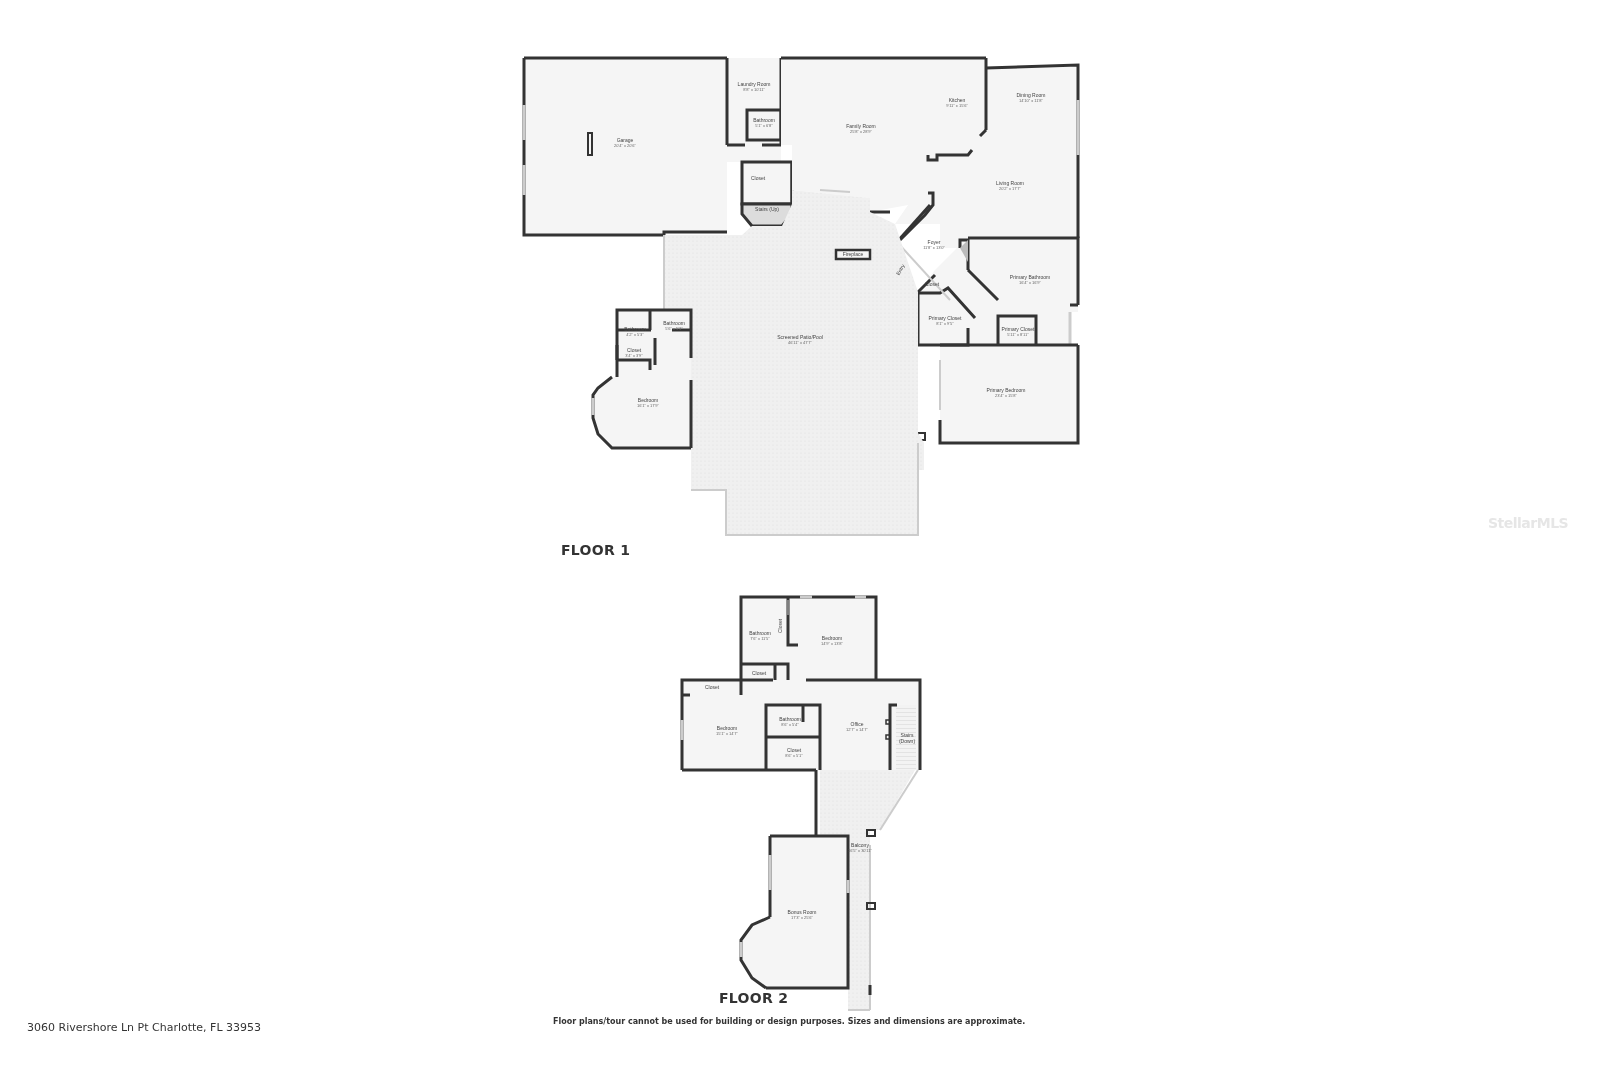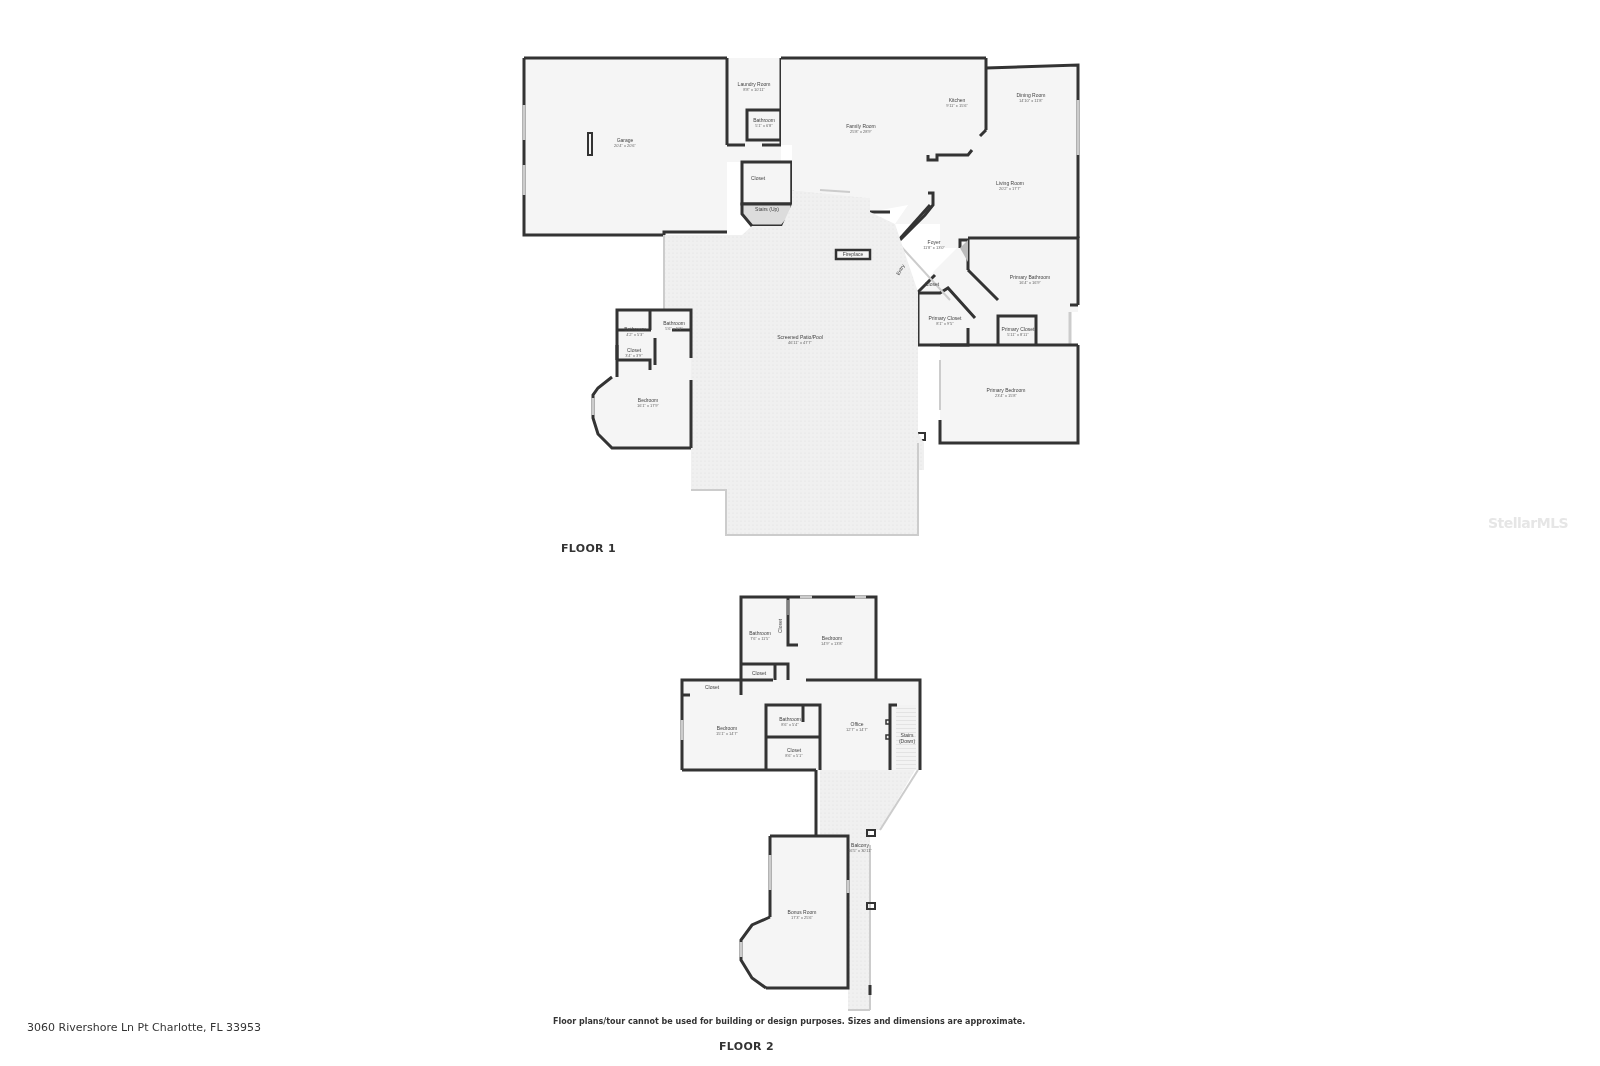--- a/index.html
+++ b/index.html
@@ -1,21 +1,21 @@
 <!DOCTYPE html>
 <html><head>
 <meta charset="utf-8">
 <style>
   html, body { margin:0; padding:0; background:#ffffff; }
   body { width:1600px; height:1066px; position:relative; overflow:hidden; font-family:"Liberation Sans", sans-serif; color:#333; }
   .plan { position:absolute; left:0; top:0; width:1600px; height:1066px; }
   .lbl { position:absolute; text-align:center; transform:translate(-50%,-50%); white-space:nowrap; line-height:1.15; }
   .lbl .n { font-size:5px; color:#444; display:block; }
   .lbl .d { font-size:4px; color:#666; display:block; }
-  .floor-label { position:absolute; font-family:"DejaVu Sans", sans-serif; font-weight:bold; font-size:11px; color:#333; letter-spacing:0.3px;padding-left:32px; }
+  .floor-label { position:absolute; font-family:"DejaVu Sans", sans-serif; font-weight:bold; font-size:14px; color:#333; letter-spacing:0.3px;padding-left:32px; }
   .address { position:absolute; left:27px; top:1021px; font-family:"DejaVu Sans", sans-serif; font-weight:normal; font-size:11px; color:#333; }
   .disclaimer { position:absolute; left:553px; top:1017px; font-family:"DejaVu Sans", sans-serif; font-weight:bold; font-size:8px; color:#333; }
   .watermark { position:absolute; left:1488px; top:515px; font-family:"DejaVu Sans", sans-serif; font-weight:bold; font-size:14px; color:#e6e6e6; letter-spacing:-0.5px; }
 </style>
 </head>
 <body>
 
 <svg class="plan" width="1600" height="1066" viewBox="0 0 1600 1066" xmlns="http://www.w3.org/2000/svg">
   <defs>
     <pattern id="dots" width="4" height="4" patternUnits="userSpaceOnUse">
@@ -281,17 +281,17 @@
   </div>
 <div class="lbl" style="left:860px;top:848px">
     <span class="n">Balcony</span>
     <span class="d">16'5" x 30'11"</span>
   </div>
 <div class="lbl" style="left:802px;top:915px">
     <span class="n">Bonus Room</span>
     <span class="d">17'3" x 25'6"</span>
   </div>
 
-<div class="floor-label" style="left:687px;top:1040px">FLOOR 2</div>
+<div class="floor-label" style="left:687px;top:990px">FLOOR 2</div>
 
 <div class="address">3060 Rivershore Ln Pt Charlotte, FL 33953</div>
 <div class="disclaimer">Floor plans/tour cannot be used for building or design purposes. Sizes and dimensions are approximate.</div>
 <div class="watermark">StellarMLS</div>
 
 </body></html>

